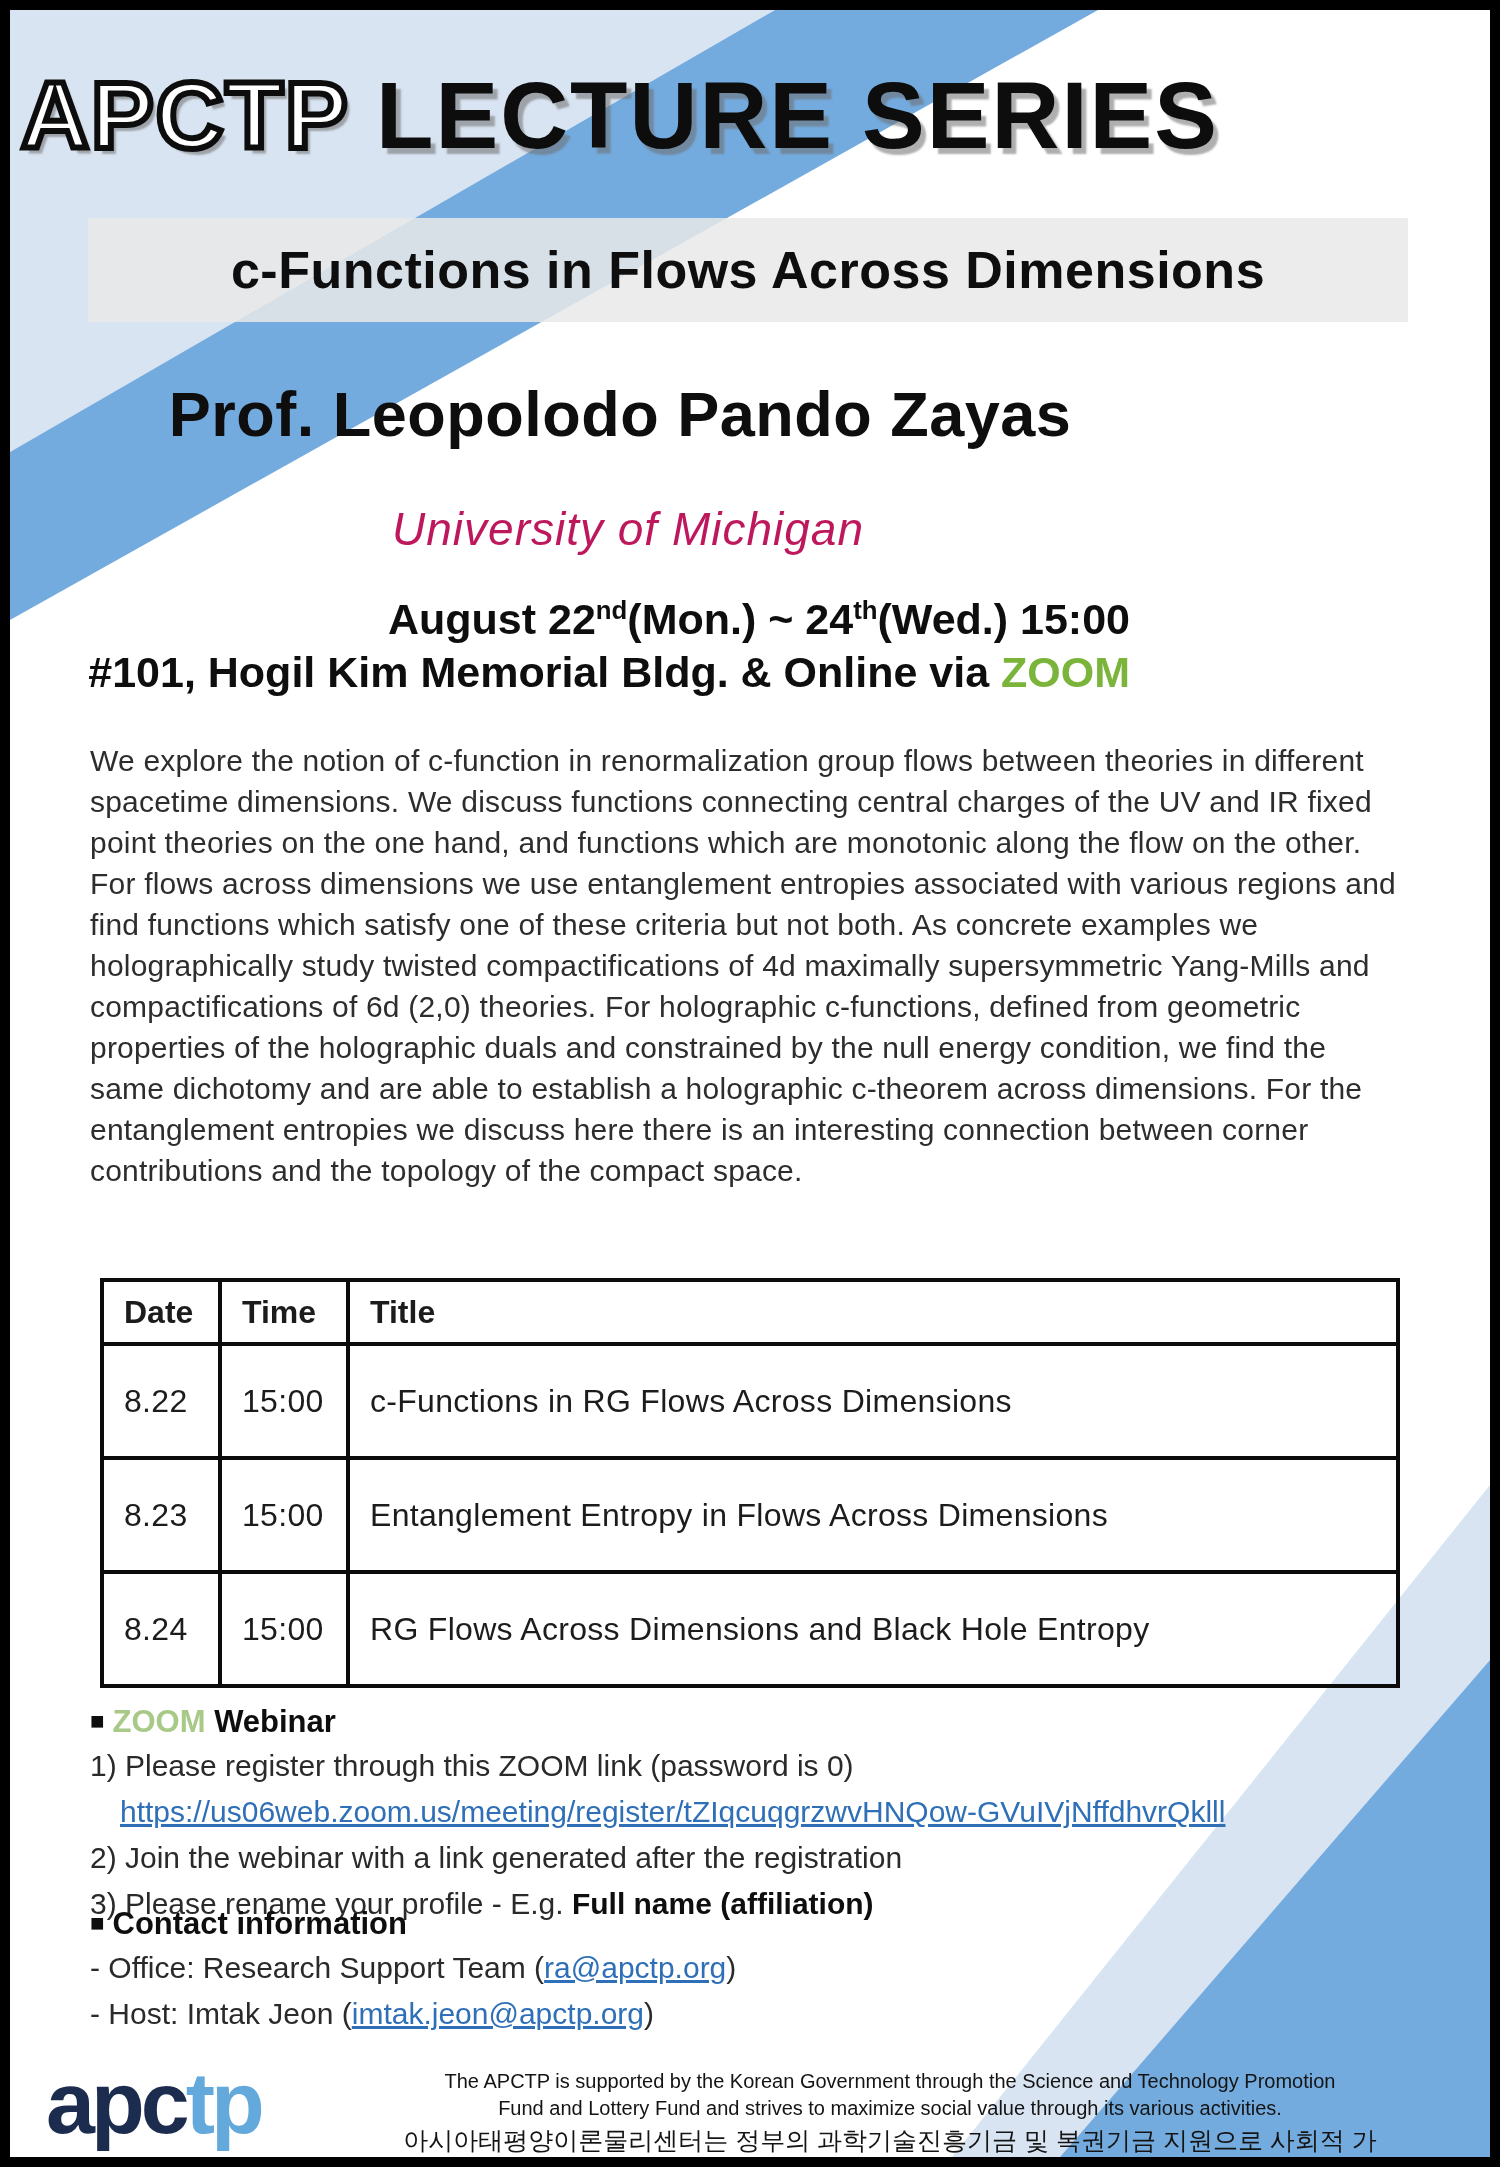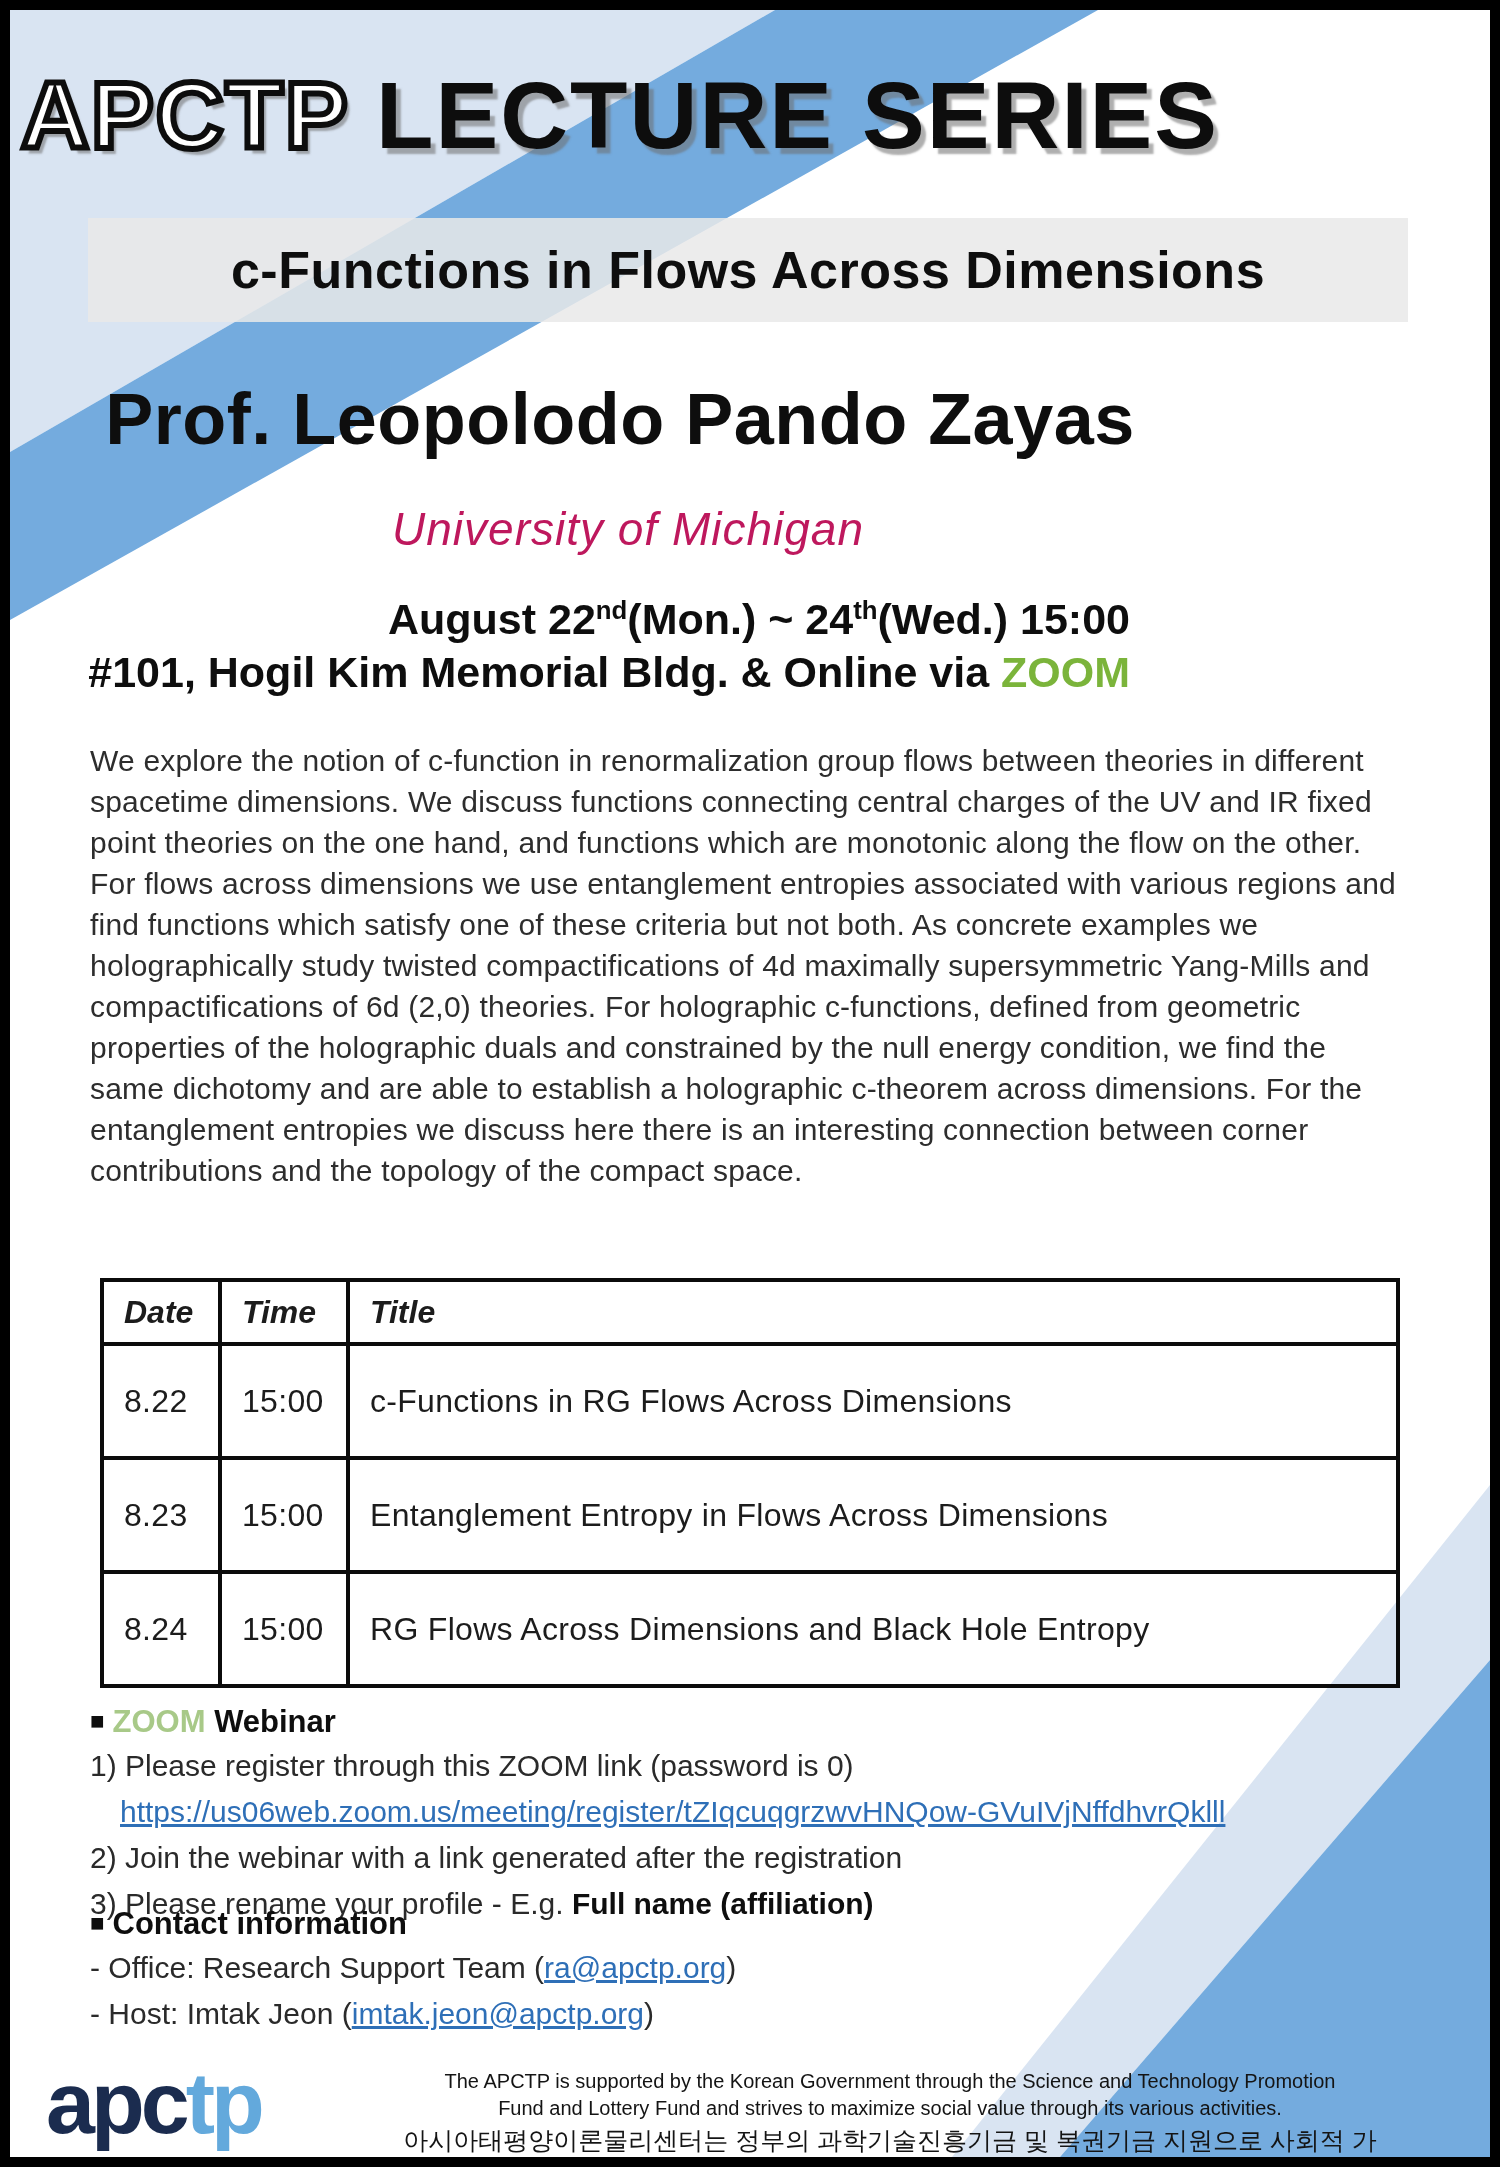--- a/index.html
+++ b/index.html
@@ -37,21 +37,21 @@
     position:absolute;top:208px;left:78px;width:1320px;height:104px;
     background:var(--title-bar-gray);
     display:flex;align-items:center;justify-content:center;
   }
   .title-bar .lecture-title{
     font-size:52px;font-weight:bold;color:#0e0e0e;letter-spacing:0.5px;white-space:nowrap;
   }
 
   .speaker{
     position:absolute;top:368px;left:0;width:100%;
-    text-align:center;font-size:72px;font-weight:bold;color:#0e0e0e;letter-spacing:0.5px;
+    text-align:center;font-size:63px;font-weight:bold;color:#0e0e0e;letter-spacing:0.5px;
   }
   .affiliation{
     position:absolute;top:492px;left:8px;width:100%;
     text-align:center;font-size:46px;font-style:italic;color:#be185d;letter-spacing:1px;
   }
 
   .when-where{
     position:absolute;top:574px;right:100px;
     text-align:right;
   }
@@ -68,21 +68,21 @@
   table.schedule{
     position:absolute;top:1268px;left:90px;width:1300px;
     border-collapse:collapse;
   }
   table.schedule th, table.schedule td{
     border:4px solid #0b0b0b;
     text-align:left;vertical-align:middle;
     padding:8px 20px;
     color:#1c1c1c;
   }
-  table.schedule th{font-size:32px;font-weight:bold;height:44px;font-style:italic;}
+  table.schedule th{font-size:32px;font-weight:bold;height:44px;}
   table.schedule td{font-size:32px;height:94px;letter-spacing:0.3px;}
   col.c-date{width:118px;} col.c-time{width:128px;}
 
   .webinar{position:absolute;top:1694px;left:80px;width:1330px;}
   .contact{position:absolute;top:1896px;left:80px;width:1330px;}
   .sec-heading{font-size:31px;font-weight:bold;color:#0e0e0e;}
   .sec-heading .bullet{font-size:24px;vertical-align:3px;margin-right:8px;}
   .zoom-green-light{color:var(--accent-green-light);}
   .sec-item{font-size:30px;color:#2a2a2a;line-height:41px;margin-top:5px;}
   .link-line{margin-left:30px;}

